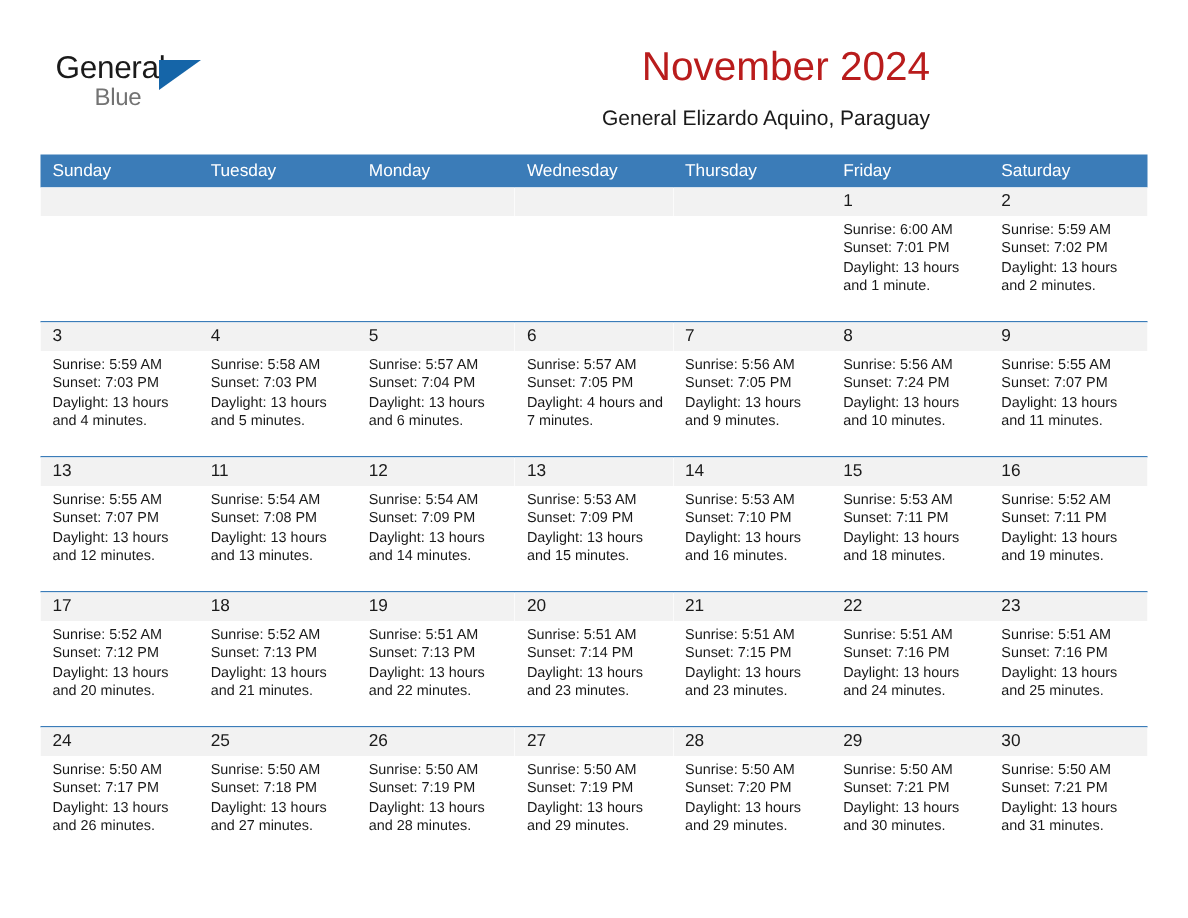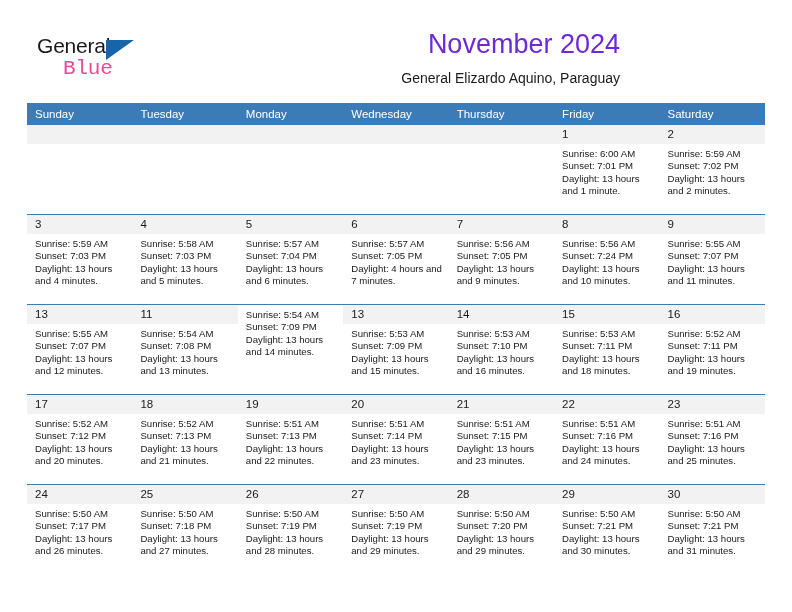--- a/index.html
+++ b/index.html
@@ -51,35 +51,35 @@
     top: 6px;
     width: 0;
     height: 0;
     border-left: 28px solid #1565a8;
     border-bottom: 20px solid transparent;
   }
   .brand-blue {
     position: absolute;
     left: 26px;
     top: 23px;
-    font-size: 21px;
+    font-size: 16px;
     letter-spacing: -0.2px;
-    color: #ec4899;
-    font-family: Liberation Mono, monospace;
+    color: #737373;
+    font-family: Liberation Sans, sans-serif;
   }
   .title-block {
     position: absolute;
     right: 36px;
     top: 28px;
     text-align: right;
   }
   .cal-title {
     font-size: 27px;
     font-weight: normal;
-    color: #6d28d9;
+    color: #b91c1c;
     line-height: 32px;
     white-space: nowrap;
   }
   .cal-subtitle {
     font-size: 14px;
     color: #1a1a1a;
     line-height: 20px;
     margin-top: 8px;
     white-space: nowrap;
   }
@@ -276,20 +276,21 @@
           </div>
           <div class="day-cell">
             <div class="day-number-band">11</div>
             <div class="day-info">
               <div>Sunrise: 5:54 AM</div>
               <div>Sunset: 7:08 PM</div>
               <div class="daylight">Daylight: 13 hours and 13 minutes.</div>
             </div>
           </div>
           <div class="day-cell">
+            <div class="day-number-band">12</div>
             <div class="day-info">
               <div>Sunrise: 5:54 AM</div>
               <div>Sunset: 7:09 PM</div>
               <div class="daylight">Daylight: 13 hours and 14 minutes.</div>
             </div>
           </div>
           <div class="day-cell">
             <div class="day-number-band">13</div>
             <div class="day-info">
               <div>Sunrise: 5:53 AM</div>

